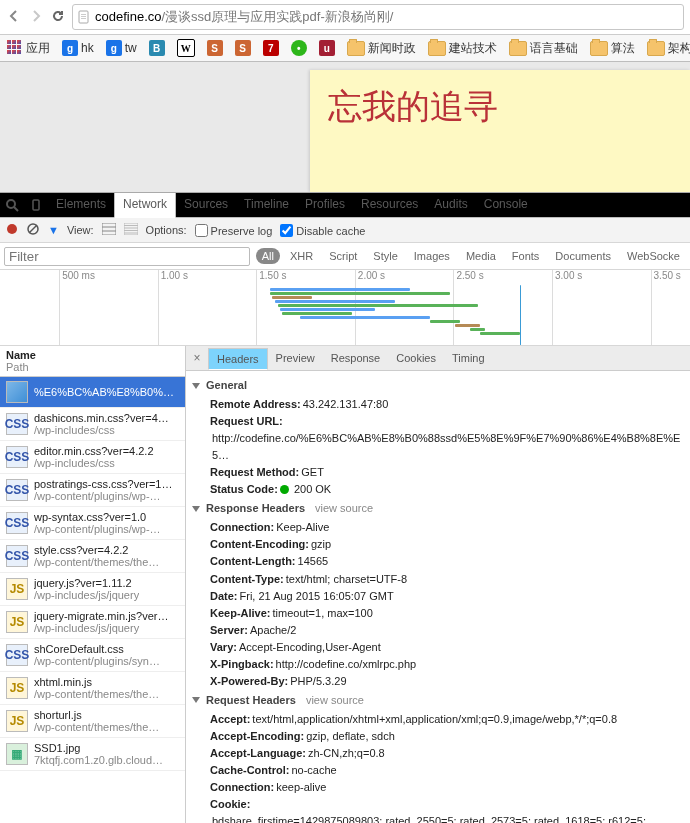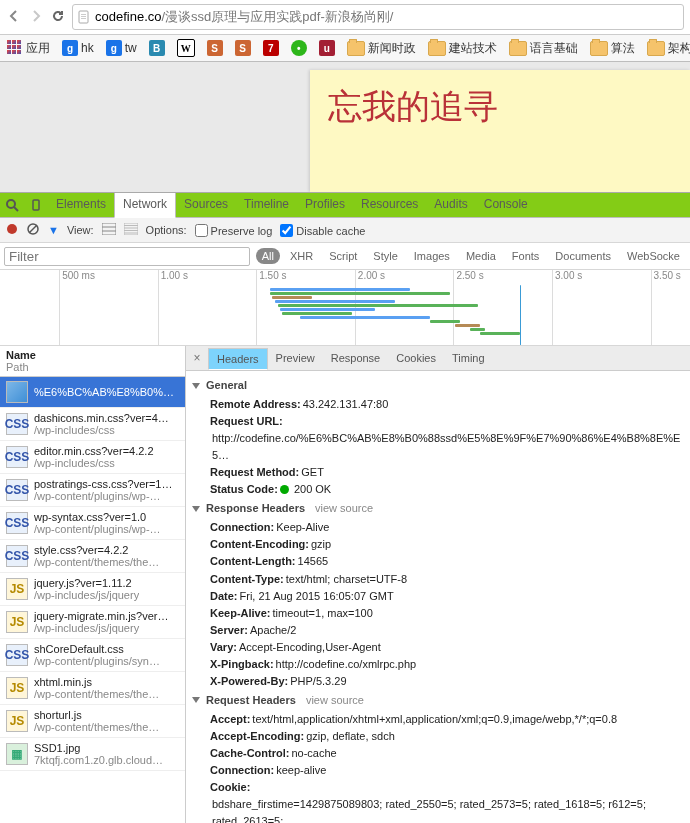--- a/index.html
+++ b/index.html
@@ -23,21 +23,21 @@
   .bk-u { background:#a31f34; }
   .bk-folder { width:16px;height:13px;background:#f5c36b;border:1px solid #d8a84e;border-radius:2px;position:relative; }
   .bk-folder::before { content:"";position:absolute;top:-3px;left:1px;width:6px;height:3px;background:#f5c36b;border:1px solid #d8a84e;border-bottom:none;border-radius:1px 1px 0 0; }
   .bk-apps { width:16px;height:16px;display:grid;grid-template-columns:repeat(3,4px);grid-template-rows:repeat(3,4px);gap:1px; }
   .bk-apps span { background:linear-gradient(135deg,#f44336,#3f51b5);width:4px;height:4px; }
   
   #page-content { height:130px; background:#e9e9e9; overflow:hidden; position:relative; }
   #page-content .paper { position:absolute; left:310px; top:8px; right:0; bottom:0; background:#fef9c3; padding:14px 18px; box-shadow:-1px 0 3px rgba(0,0,0,0.15);}
   #page-content h1 { margin:0; font-family:"Microsoft YaHei","SimSun",serif; font-weight:normal; font-size:34px; color:#b93138; }
   
-  #dt-tabs { height:24px; border-top:1px solid #aaa; border-bottom:1px solid #bdbdbd; background:#84cc16; display:flex; align-items:stretch; }
+  #dt-tabs { height:24px; border-top:1px solid #aaa; border-bottom:1px solid #bdbdbd; background:#000000; display:flex; align-items:stretch; }
   #dt-tabs .dt-tab { padding:4px 8px; font-size:12px; color:#5a5a5a; }
   #dt-tabs .dt-tab.sel { background:#fff; border:1px solid #bdbdbd; border-bottom:1px solid #fff; border-top:none; margin-bottom:-1px; }
   .dt-icon { width:24px; display:flex; align-items:center; justify-content:center; }
   
   #dt-subbar { height:24px; border-bottom:1px solid #d7d7d7; background:#f3f3f3; padding:0 6px; gap:8px; font-size:11px; color:#444; }
   #dt-filterbar { height:22px; border-bottom:1px solid #d7d7d7; background:#fff; padding:2px 4px; gap:6px; font-size:11px; }
   #dt-filterbar input { width:275px; height:17px; border:1px solid #bbb; border-radius:2px; padding:0 4px; }
   .pill { padding:2px 6px; border-radius:8px; color:#666; }
   .pill.sel { background:#888; color:#fff; }
   
@@ -439,20 +439,24 @@
         </div>
         <div class="kv">
           <span class="k">Accept:</span>
           <span class="v"> text/html,application/xhtml+xml,application/xml;q=0.9,image/webp,*/*;q=0.8</span>
         </div>
         <div class="kv">
           <span class="k">Accept-Encoding:</span>
           <span class="v"> gzip, deflate, sdch</span>
         </div>
         <div class="kv">
+          <span class="k">Accept-Language:</span>
+          <span class="v"> zh-CN,zh;q=0.8</span>
+        </div>
+        <div class="kv">
           <span class="k">Cache-Control:</span>
           <span class="v"> no-cache</span>
         </div>
         <div class="kv">
           <span class="k">Connection:</span>
           <span class="v"> keep-alive</span>
         </div>
         <div class="kv">
           <span class="k">Cookie:</span>
           <span class="v"> bdshare_firstime=1429875089803; rated_2550=5; rated_2573=5; rated_1618=5; r612=5; rated_2613=5; __utma=14326565.1581334533.1438612914.1438612914.1438612914.1;ntent%3Dbrowse%26advImgDetails%3Dshow%26ed_size%3D363%26imgsize%3Dfull%26posts_list_</span>

